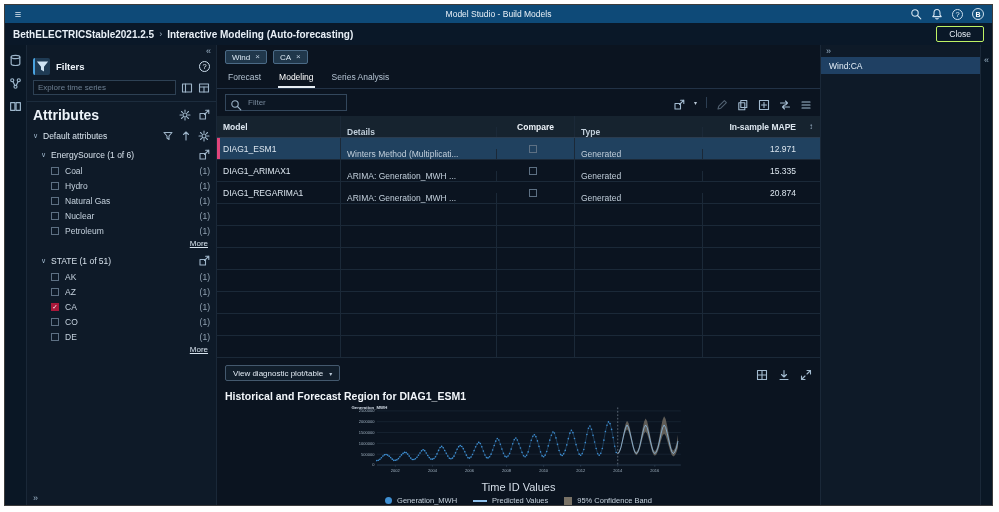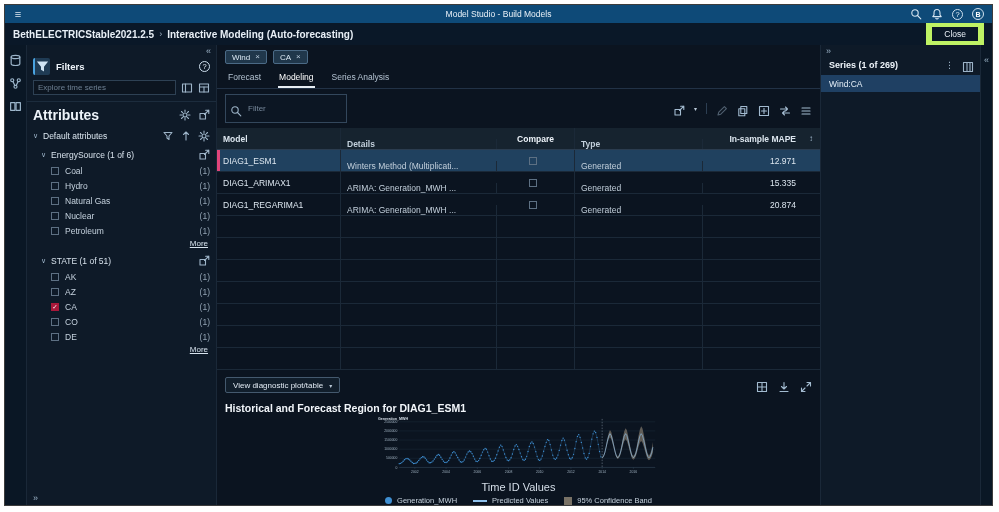--- a/index.html
+++ b/index.html
@@ -12,21 +12,21 @@
   .burger{width:26px;text-align:center;font-size:11px;color:#dfeaf3;cursor:pointer;line-height:18px;}
   .topbar-title{position:absolute;left:0;right:0;text-align:center;font-size:8.5px;color:#e9f1f8;pointer-events:none;}
   .topbar-right{margin-left:auto;display:flex;align-items:center;gap:9px;padding-right:8px;color:#d7e6f2;position:relative;z-index:1;}
   .tb-ic{width:12px;height:12px;display:flex;align-items:center;justify-content:center;}
   .help-circ{width:11px;height:11px;border:1px solid #cfe0ee;border-radius:50%;font-size:7.5px;display:flex;align-items:center;justify-content:center;color:#e6f0f8;}
   .avatar{width:12px;height:12px;border-radius:50%;background:#15537f;border:1px solid #cfe0ee;color:#fff;font-size:7px;font-weight:bold;display:flex;align-items:center;justify-content:center;}
   
   .crumbbar{height:22px;background:#0a1828;display:flex;align-items:center;padding:0 8px;flex:0 0 auto;}
   .crumb{font-size:10px;font-weight:bold;color:#e8eff6;}
   .crumb-sep{color:#9fb2c3;margin:0 5px;font-size:9px;}
-  .close-btn{margin-left:auto;border:6px solid #bef264;background:transparent;color:#e8eff6;font-size:8.5px;padding:2px 12px;border-radius:2px;font-family:inherit;cursor:pointer;}
+  .close-btn{margin-left:auto;border:1px solid #bef264;background:transparent;color:#e8eff6;font-size:8.5px;padding:2px 12px;border-radius:2px;font-family:inherit;cursor:pointer;}
   
   .content{flex:1;display:flex;min-height:0;}
   .lrail{width:22px;background:#0a1725;border-right:1px solid #1a2838;display:flex;flex-direction:column;align-items:center;padding:8px 0 4px 0;gap:10px;color:#9db6cb;flex:0 0 auto;}
   .lrail .ric{width:13px;height:13px;cursor:pointer;}
   
   .filters{width:190px;background:#0e1a28;border-right:1px solid #1a2838;display:flex;flex-direction:column;font-size:8.5px;color:#c4d1dd;flex:0 0 auto;}
   .pane-top{height:12px;display:flex;justify-content:flex-end;padding:1px 5px 0 0;color:#9db4c8;font-size:9px;flex:0 0 auto;}
   .chev{cursor:pointer;line-height:10px;}
   .ftitle-row{display:flex;align-items:center;padding:1px 6px 3px 6px;gap:6px;}
   .funnel-tab{width:17px;height:17px;background:#1f3b54;border-radius:2px;display:flex;align-items:center;justify-content:center;color:#cfe4f4;border-left:2px solid #4aa3e0;}
@@ -56,21 +56,21 @@
   .filters-bottom{height:14px;display:flex;align-items:center;padding-left:6px;color:#9db4c8;font-size:9px;flex:0 0 auto;}
   
   .main{flex:1;background:#0b1420;display:flex;flex-direction:column;min-width:0;}
   .chips-row{display:flex;gap:6px;padding:5px 8px 3px 8px;align-items:center;flex:0 0 auto;}
   .chip{display:flex;align-items:center;gap:5px;background:#20374b;border:1px solid #4b6a86;border-radius:2px;color:#dce9f4;font-size:8px;padding:1.5px 6px;}
   .chip .x{color:#b9cada;font-size:8px;cursor:pointer;line-height:8px;}
   .tabs-row{display:flex;gap:16px;padding:3px 10px 0 10px;border-bottom:1px solid #223246;flex:0 0 auto;}
   .tab{font-size:8.5px;color:#b3c2d1;padding:2px 1px 4px 1px;cursor:pointer;border-bottom:2px solid transparent;}
   .tab.active{color:#ffffff;border-bottom-color:#e6edf3;}
   .mtoolbar{display:flex;align-items:center;padding:5px 8px;flex:0 0 auto;}
-  .filter-box{display:flex;align-items:center;gap:4px;width:122px;height:29px;border:1px solid #33475c;background:#0c1623;padding:4px 4px;}
+  .filter-box{display:flex;align-items:center;gap:4px;width:122px;height:17px;border:1px solid #33475c;background:#0c1623;padding:4px 4px;}
   .filter-box input{flex:1;background:transparent;border:none;outline:none;color:#e2ebf3;font-size:8px;font-family:inherit;min-width:0;}
   .filter-box input::placeholder{color:#76879a;}
   .mt-icons{margin-left:auto;display:flex;align-items:center;gap:9px;color:#a3bbd0;}
   .mt-icons .ric{width:12px;height:12px;cursor:pointer;}
   .vsep{width:1px;height:11px;background:#2c3e52;}
   .dis{opacity:.45;}
   .dcaret{font-size:6px;color:#b9c8d6;}
   
   .tbl{flex:0 0 auto;}
   .trow{display:grid;grid-template-columns:124px 156px 78px 128px 1fr 18px;height:22px;align-items:stretch;border-bottom:1px solid #1b2938;font-size:8.5px;position:relative;}
@@ -691,31 +691,20 @@
               <span>95% Confidence Band</span>
             </span>
           </div>
       </div>
     </div>
 
     <div class="series">
       <div class="pane-top">
         <span class="chev">»</span>
       </div>
-      <div class="series-title-row">
-        <span class="series-title">Series (1 of 269)</span>
-        <span class="series-icons">
-          <span class="kebab">⋮</span>
-          <span class="sic"><svg viewBox="0 0 12 12" width="100%" height="100%" fill="none" stroke="currentColor" stroke-width="1.1" stroke-linecap="round" stroke-linejoin="round">
-                <rect x="1.5" y="1.5" width="9" height="9"></rect>
-                <line x1="5" y1="1.5" x2="5" y2="10.5"></line>
-                <line x1="8" y1="1.5" x2="8" y2="10.5"></line>
-              </svg></span>
-        </span>
-      </div>
       <div class="series-item">Wind:CA</div>
     </div>
 
     <div class="rrail">
       <span class="chev">«</span>
     </div>
 
   </div>
 </div>
 

